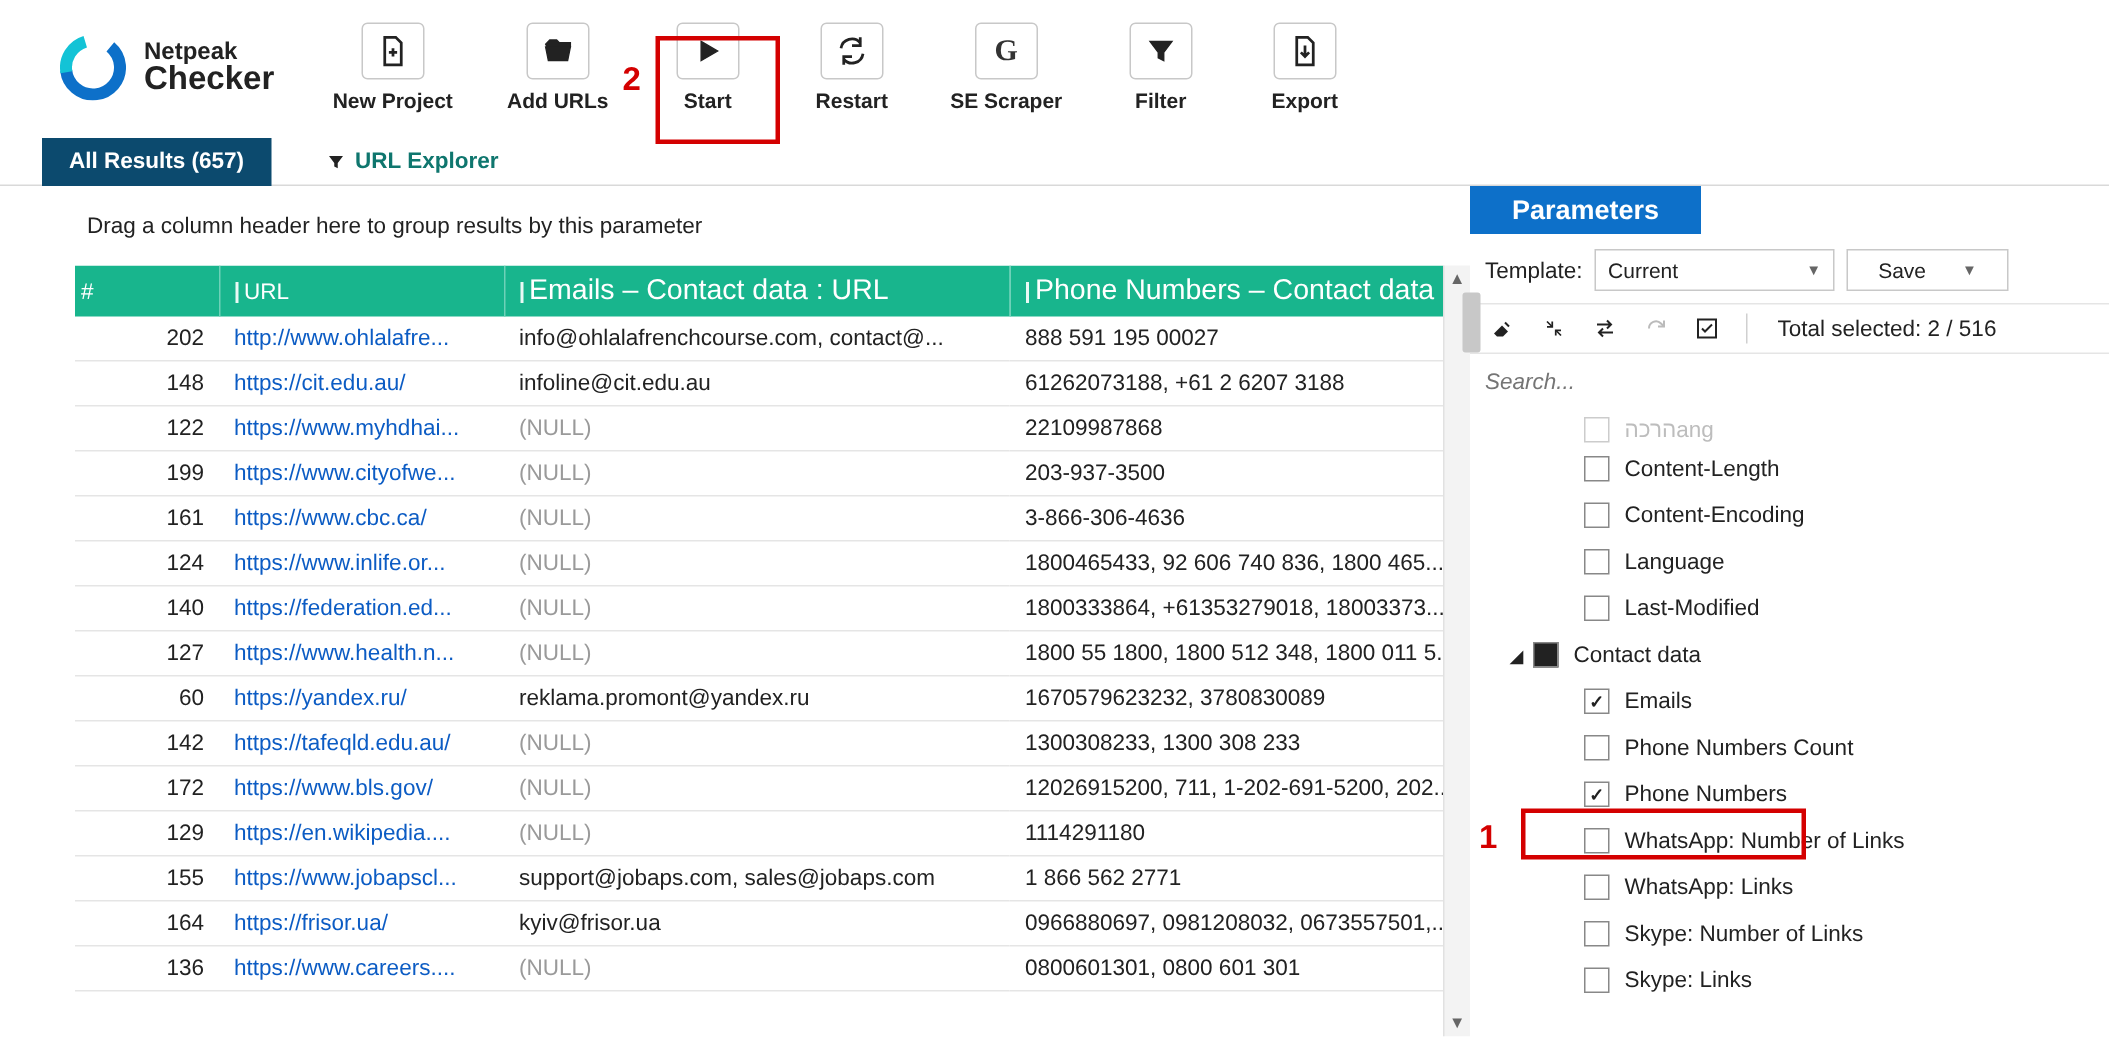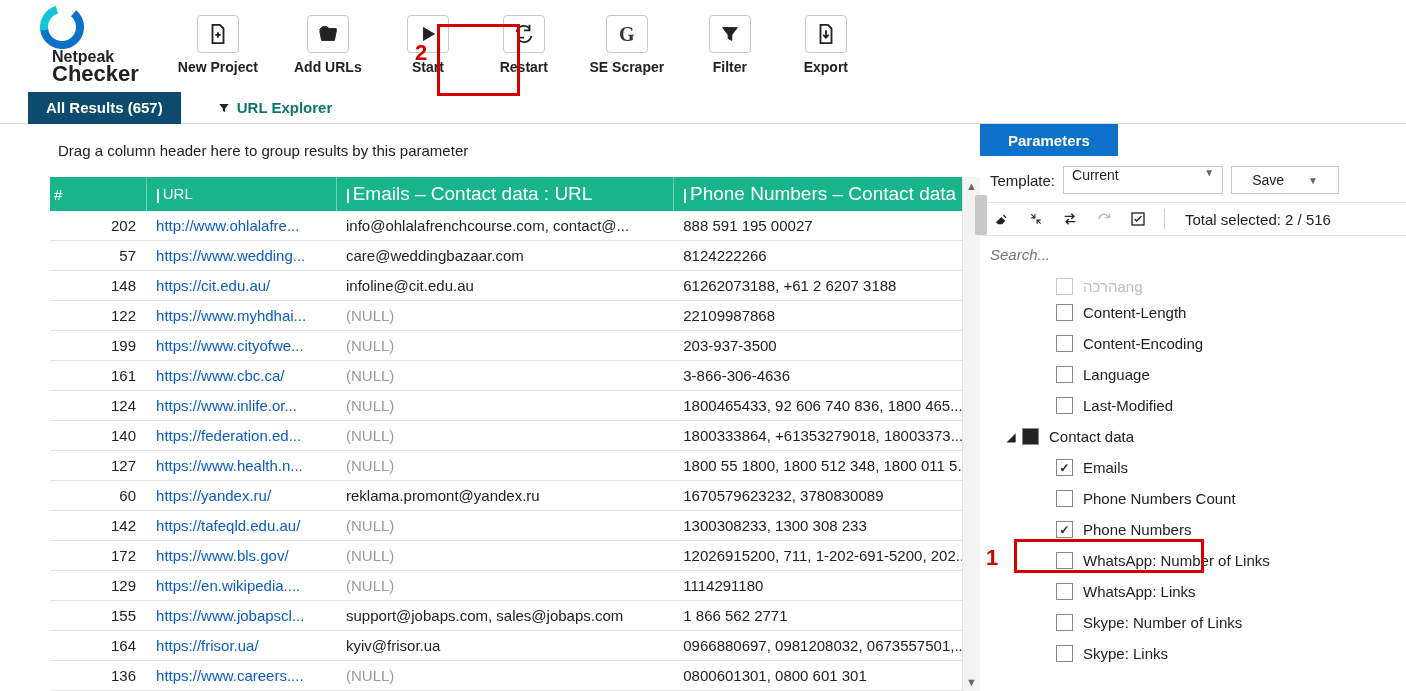--- a/index.html
+++ b/index.html
@@ -14,21 +14,21 @@
     overflow: hidden;
   }
   .root { display: flex; flex-direction: column; width: 1406px; height: 691px; }
   .topbar {
     display: flex;
     align-items: center;
     padding: 4px 8px 6px 8px;
     height: 92px;
     background: #fff;
   }
-  .logo-box { display: flex; align-items: flex-start; margin-left: 32px; margin-right: 28px; flex-direction: column; }
+  .logo-box { display: flex; align-items: center; margin-left: 32px; margin-right: 28px; }
   .logo-ring {
     width: 44px; height: 44px; position: relative; flex: none;
   }
   .logo-ring svg { width:44px; height:44px; display:block; }
   .logo-text { margin-left: 12px; line-height: 1; }
   .logo-brand1 { font-size: 16px; font-weight: 600; color: #222; }
   .logo-brand2 { font-size: 22px; font-weight: 700; color: #222; margin-top:-2px;}
   .toolbar { display: flex; align-items: flex-start; gap: 26px; margin-left: 6px; }
   .tb-item { display: flex; flex-direction: column; align-items: center; width: 70px;}
   .tb-btn {
@@ -68,24 +68,24 @@
   }
   td.num { text-align:right; padding-right:10px; color:#222;}
   td.url a, td.url span.link { color:#0c5cc4; text-decoration:none; }
   td.null { color:#9a9a9a; }
   .scrollbar-v { width: 18px; background:#f3f3f3; border-left:1px solid #e1e1e1; display:flex; flex-direction:column; align-items:center;}
   .scroll-up, .scroll-down { height:18px; width:100%; display:flex; align-items:center; justify-content:center; color:#666; font-size:11px;}
   .scroll-track { flex:1; position:relative; }
   .scroll-thumb { position:absolute; top:0; left:3px; width:12px; height:40px; background:#c8c8c8; border-radius:2px;}
   .right-panel { flex:1; display:flex; flex-direction:column; border-left: 0; }
   .p-tabs { display:flex; height:32px; }
-  .p-tab { background:#0d70c9; color:#fff; padding:5px 28px; font-size:15px; font-weight:600; display:flex; align-items:center;}
+  .p-tab { background:#0d70c9; color:#fff; padding:5px 28px; font-size:18px; font-weight:600; display:flex; align-items:center;}
   .tmpl-row { display:flex; align-items:center; gap:8px; padding: 10px 10px 8px 10px; }
   .tmpl-label { font-size:15px; }
-  .dd { flex: 0 0 160px; height:28px; border:1px solid #c8c8c8; display:flex; justify-content:space-between; padding:0 8px; font-size:14px; background:#fff;}
+  .dd { flex: 0 0 160px; height:28px; border:1px solid #c8c8c8; display:flex; align-items:center; justify-content:space-between; padding:0 8px; font-size:14px; background:#fff;}
   .dd .tri { font-size:10px; color:#666;}
   .saveBtn { flex: 0 0 108px; height:28px; border:1px solid #c8c8c8; display:flex; align-items:center; justify-content:center; gap:24px; font-size:14px; background:#fff;}
   .icon-row { display:flex; align-items:center; gap:18px; padding: 6px 10px 6px 14px; border-top:1px solid #e5e5e5; border-bottom:1px solid #e5e5e5;}
   .icon-row .mini { width:16px; height:16px; display:flex; align-items:center; justify-content:center; color:#222; font-size:14px;}
   .sep-v { width:1px; height:20px; background:#d0d0d0; }
   .total-sel { margin-left:2px; font-size:15px; }
   .search-box { padding: 6px 10px 6px 10px; }
   .search-input { width:100%; border:none; outline:none; font-style:italic; color:#888; font-size:15px; padding:4px 0;}
   .tree { padding: 2px 4px 2px 10px; overflow:auto; position:relative;}
   .tree-row { display:flex; align-items:center; height:31px; font-size:15px; color:#222; }
@@ -208,26 +208,20 @@
               </tr>
             </thead>
             <tbody id="grid-body">
                 <tr>
                   <td class="num">202</td>
                   <td class="url"><span class="link">http://www.ohlalafre...</span></td>
                   <td class="">info@ohlalafrenchcourse.com, contact@...</td>
                   <td>888 591 195 00027</td>
                 </tr>
                 <tr>
-                  <td class="num">57</td>
-                  <td class="url"><span class="link">https://www.wedding...</span></td>
-                  <td class="">care@weddingbazaar.com</td>
-                  <td>8124222266</td>
-                </tr>
-                <tr>
                   <td class="num">148</td>
                   <td class="url"><span class="link">https://cit.edu.au/</span></td>
                   <td class="">infoline@cit.edu.au</td>
                   <td>61262073188, +61 2 6207 3188</td>
                 </tr>
                 <tr>
                   <td class="num">122</td>
                   <td class="url"><span class="link">https://www.myhdhai...</span></td>
                   <td class="null">(NULL)</td>
                   <td>22109987868</td>

